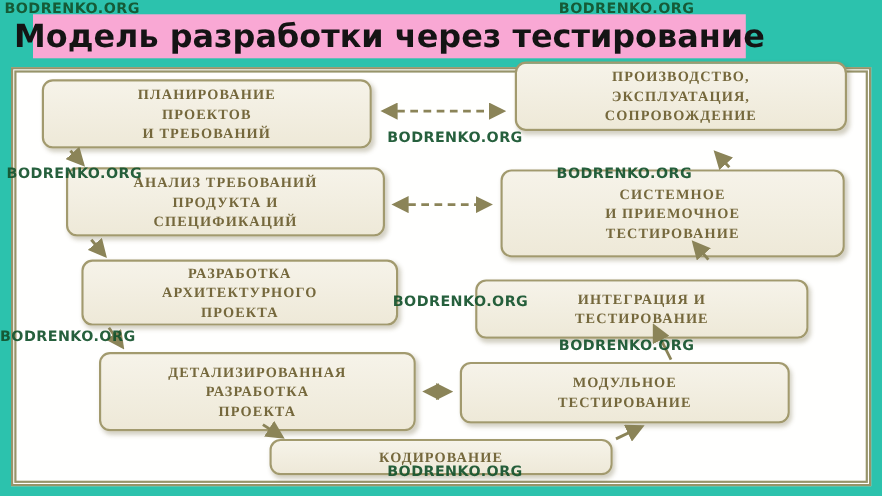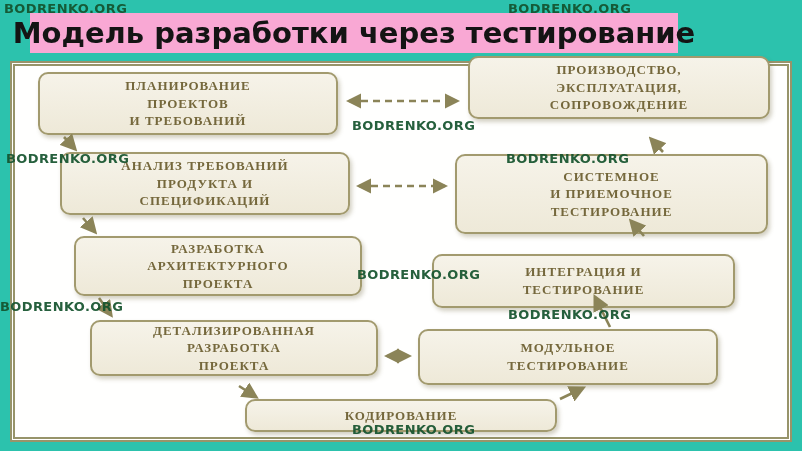--- a/index.html
+++ b/index.html
@@ -33,21 +33,21 @@
   }
   .box-label{
     font-family:"Liberation Serif","DejaVu Serif",serif;
     font-weight:700;font-size:13px;line-height:1.35;letter-spacing:1px;
     color:#75683c;text-align:center;white-space:pre-line;
   }
   
   .b-planning   {left:38px;  top:72px;  width:300px; height:63px;align-items:center;}
   .b-analysis   {left:60px;  top:152px; width:290px; height:63px;}
   .b-arch       {left:74px;  top:236px; width:288px; height:60px;}
-  .b-detailed   {left:90px;  top:320px; width:288px; height:56px;}
+  .b-detailed   {left:90px;  top:320px; width:288px; height:72px;}
   .b-coding     {left:245px; top:399px; width:312px; height:33px;justify-content:center;}
   .b-production {left:468px; top:56px;  width:302px; height:63px;}
   .b-systest    {left:455px; top:154px; width:313px; height:80px;}
   .b-inttest    {left:432px; top:238px; width:303px; height:54px;margin-top:16px;}
   .b-modtest    {left:418px; top:329px; width:300px; height:56px;}
   
   .arrows{position:absolute;left:0;top:0;width:802px;height:451px;z-index:4;pointer-events:none;}
   .solid-arrow{stroke:#8b8458;stroke-width:2.6;fill:none;}
   .dash-arrow{stroke:#8b8458;stroke-width:2.4;fill:none;stroke-dasharray:7 5;}
   

